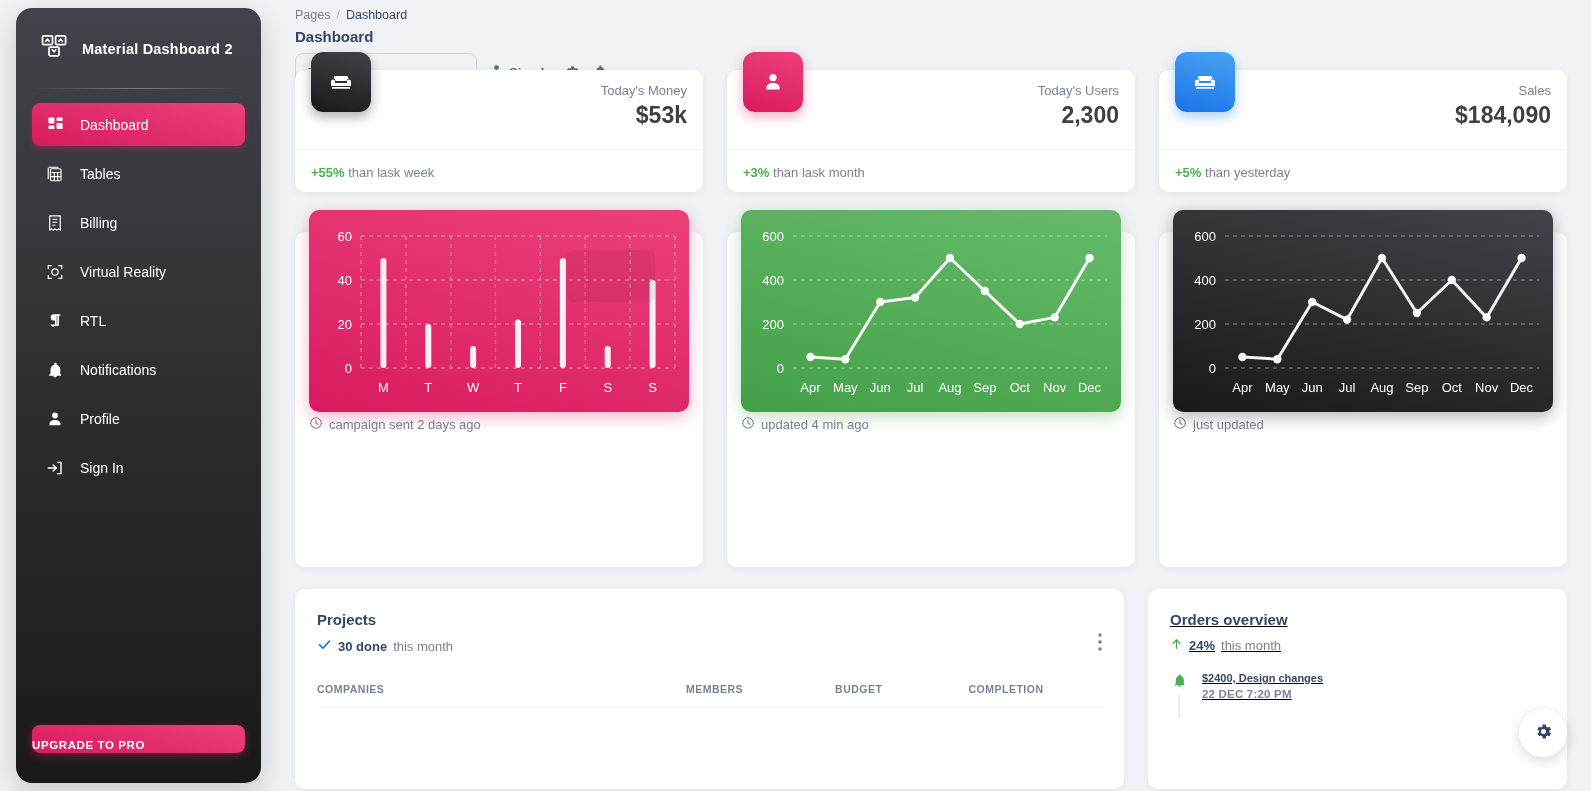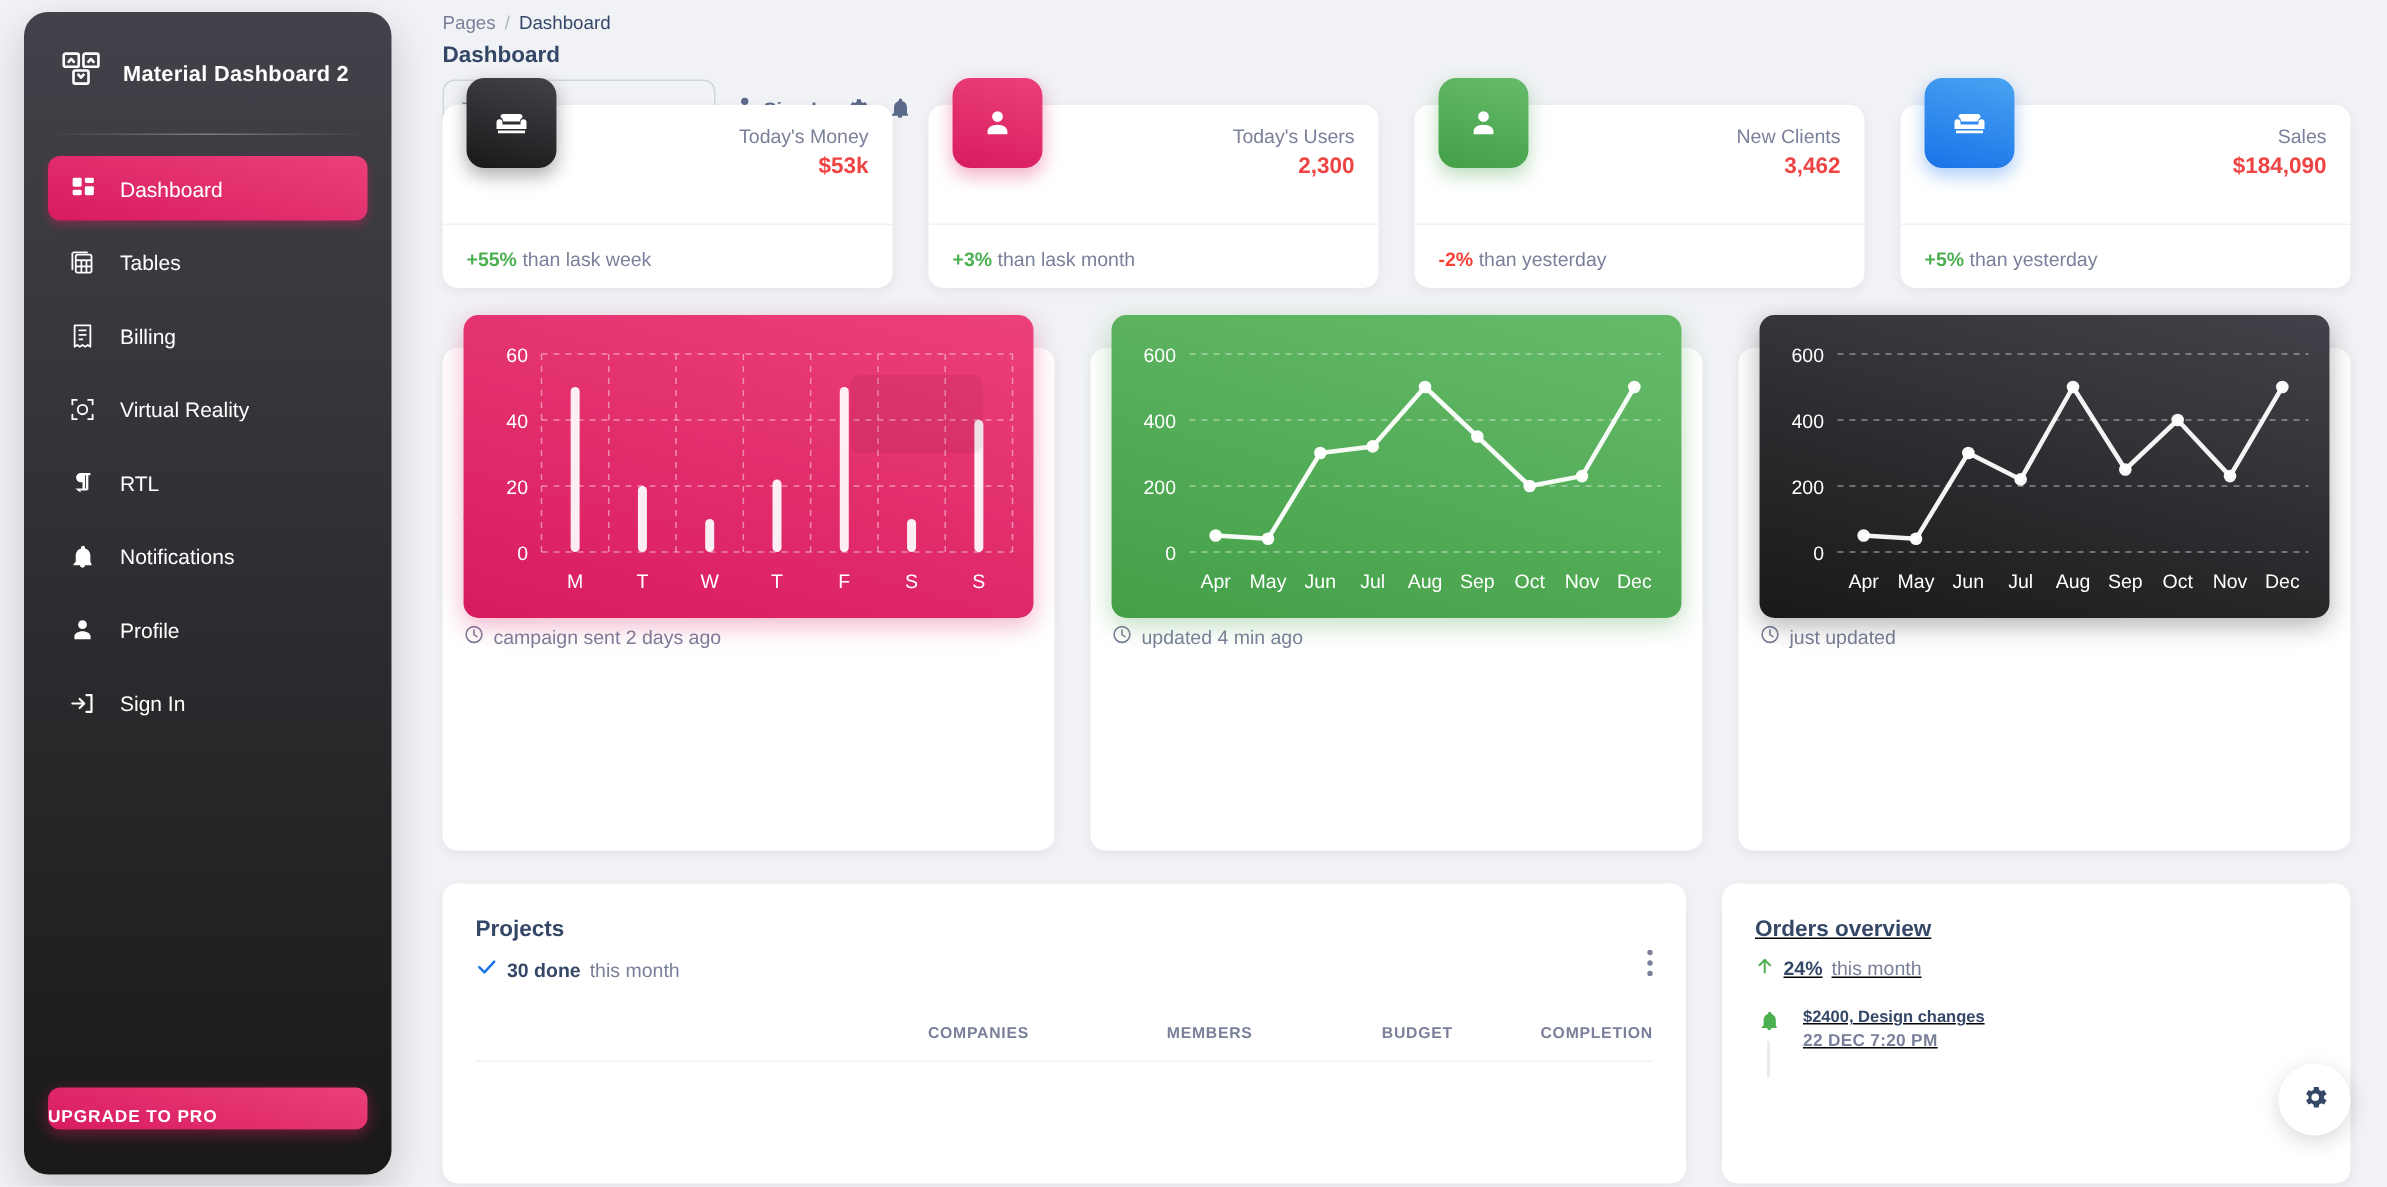--- a/index.html
+++ b/index.html
@@ -102,21 +102,21 @@
     width: 60px; height: 60px; border-radius: 12px;
     display: flex; align-items: center; justify-content: center;
     color: #fff;
   }
   .stat-icon.dark  { background: linear-gradient(195deg, #42424a 0%, #191919 100%); box-shadow: 0 5px 12px rgba(25,25,25,.35); }
   .stat-icon.pink  { background: linear-gradient(195deg, #ec407a 0%, #d81b60 100%); box-shadow: 0 5px 12px rgba(216,27,96,.35); }
   .stat-icon.green { background: linear-gradient(195deg, #66bb6a 0%, #43a047 100%); box-shadow: 0 5px 12px rgba(67,160,71,.35); }
   .stat-icon.blue  { background: linear-gradient(195deg, #49a3f1 0%, #1a73e8 100%); box-shadow: 0 5px 12px rgba(26,115,232,.35); }
   .stat-body { text-align: right; }
   .stat-label { font-size: 13px; color: #7b809a; line-height: 1.4; }
-  .stat-value { font-size: 15px; font-weight: bold; color: #ef4444; margin-top: 2px; }
+  .stat-value { font-size: 23px; font-weight: bold; color: #404040; margin-top: 2px; }
   .stat-divider { position:absolute; left:0; right:0; bottom:42px; height:1px; background:#f0f2f5; }
   .stat-foot {
     position: absolute; left: 16px; bottom: 12px;
     font-size: 13px; color: #7b809a;
   }
   .stat-foot b { font-weight: bold; }
   .up { color: #4caf50; }
   .down { color: #f44335; }
 
   
@@ -157,21 +157,21 @@
     background: #fff; border-radius: 10px;
     box-shadow: 0 2px 8px rgba(0,0,0,.06);
     height: 200px; padding: 22px 22px 0 22px; text-decoration: underline;
   }
   .card-title { font-size: 15px; font-weight: bold; color: #344767; }
   .card-sub { display: flex; align-items: center; gap: 6px; font-size: 13px; color: #7b809a; margin-top: 9px; }
   .card-sub b { color: #344767; font-weight: bold; }
   .kebab { position: absolute; right: 22px; top: 44px; cursor: pointer; color: #7b809a; }
   .proj-table { width: 100%; border-collapse: collapse; margin-top: 28px; }
   .proj-table th {
-    text-align: right; font-size: 10.5px; letter-spacing: .5px; font-weight: bold;
+    text-align: left; font-size: 10.5px; letter-spacing: .5px; font-weight: bold;
     color: #7b809a; padding-bottom: 12px; border-bottom: 1px solid #f0f2f5;
   }
   .order-item { display: flex; gap: 14px; margin-top: 18px; position: relative; }
   .order-line { position: absolute; left: 8px; top: 22px; bottom: -18px; width: 2px; background: #e9ecef; }
   .order-ico { flex: 0 0 18px; display: flex; justify-content: center; padding-top: 1px; z-index: 1; }
   .order-title { font-size: 11px; font-weight: bold; color: #344767; }
   .order-time { font-size: 11.5px; font-weight: bold; color: #7b809a; margin-top: 4px; letter-spacing: .2px; }
 
   .fab {
     position: absolute; right: 24px; bottom: 34px;
@@ -369,37 +369,20 @@
           <div class="stat-label">Today's Users</div>
           <div class="stat-value">2,300</div>
         </div>
         <div class="stat-divider"></div>
         <div class="stat-foot">
           <b class="up">+3%</b>
           <span>than lask month</span>
         </div>
       </div>
 
-      <div class="stat-card">
-        <div class="stat-icon green">
-          <svg width="22" height="22" viewBox="0 0 24 24" fill="#ffffff">
-            <circle cx="12" cy="7.3" r="3.9"></circle>
-            <path d="M12 13.2c-4 0-7.2 2.1-7.2 4.6v2.4h14.4v-2.4c0-2.5-3.2-4.6-7.2-4.6z"></path>
-          </svg>
-        </div>
-        <div class="stat-body">
-          <div class="stat-label">New Clients</div>
-          <div class="stat-value">3,462</div>
-        </div>
-        <div class="stat-divider"></div>
-        <div class="stat-foot">
-          <b class="down">-2%</b>
-          <span>than yesterday</span>
-        </div>
-      </div>
 
       <div class="stat-card">
         <div class="stat-icon blue">
           <svg width="24" height="24" viewBox="0 0 24 24" fill="#ffffff">
             <path d="M4 9.5a2 2 0 0 0-2 2V16h20v-4.5a2 2 0 0 0-4 0V13H6v-1.5a2 2 0 0 0-2-2zM3 17v1.8h18V17z"></path>
             <path d="M6.5 6h11a1.8 1.8 0 0 1 1.8 1.8v.6a3.3 3.3 0 0 0-1.8 2.9V11H6.5v-.2A3.3 3.3 0 0 0 4.7 8V7.8A1.8 1.8 0 0 1 6.5 6z"></path>
           </svg>
         </div>
         <div class="stat-body">
           <div class="stat-label">Sales</div>

